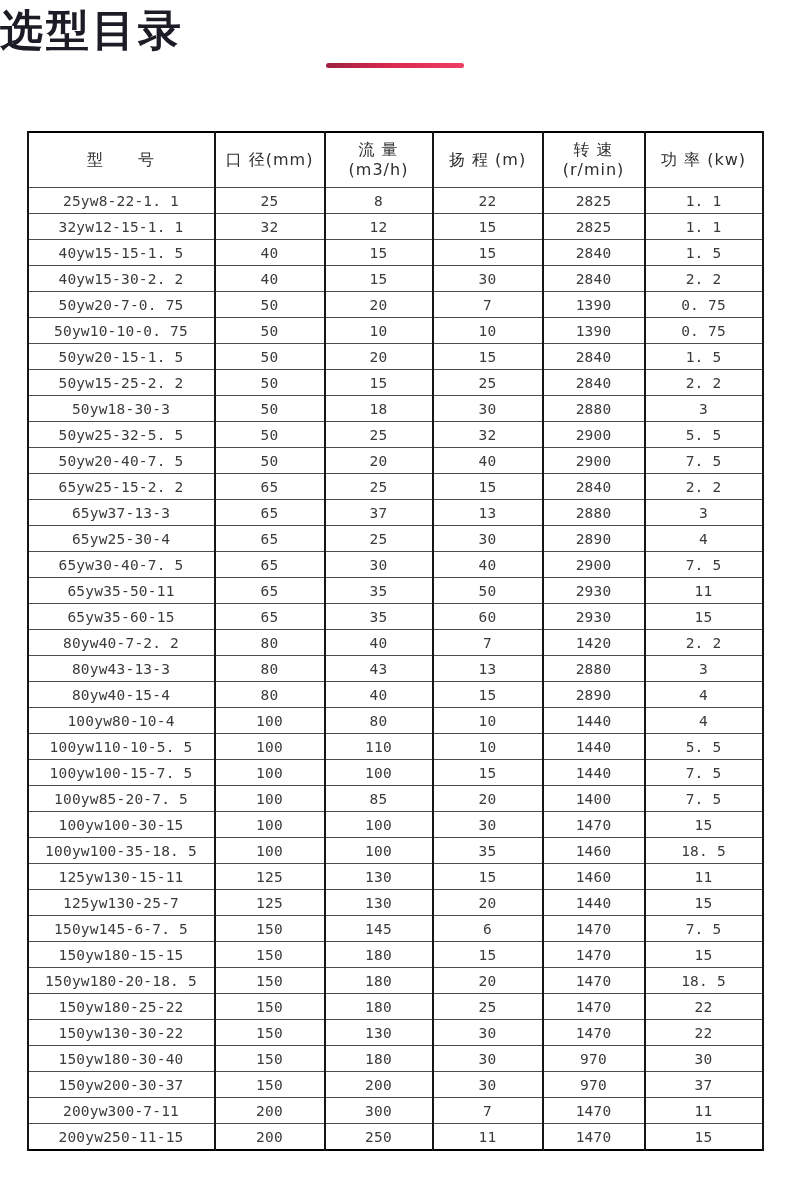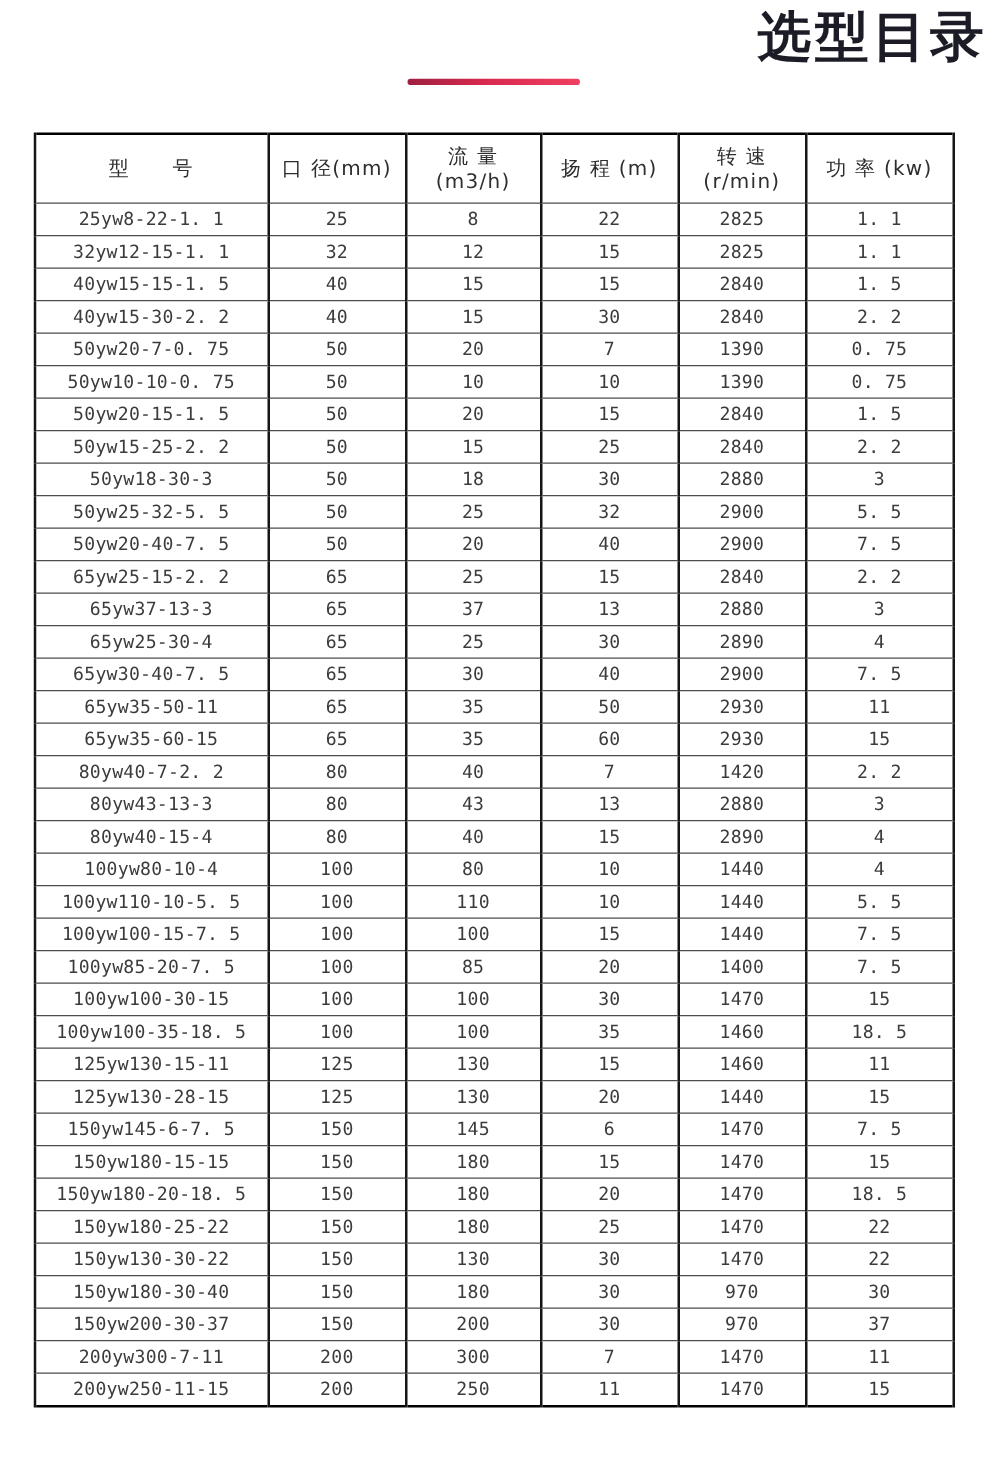--- a/index.html
+++ b/index.html
@@ -11,38 +11,38 @@
     overflow: hidden;
     font-family: "DejaVu Sans", sans-serif;
   }
   .page {
     width: 790px;
     height: 1185px;
     background: #ffffff;
   }
   .title {
     margin: 6px 0 0 0;
-    text-align: right;
+    text-align: left;
     font-family: "DejaVu Sans", sans-serif;
     font-weight: 900;
     font-size: 43px;
     letter-spacing: 3px;
     color: #1c1c26;
     line-height: 1.15;
   }
   .title-underline {
     width: 138px;
     height: 5px;
     margin: 8px auto 0 auto;
     border-radius: 3px;
     background: linear-gradient(90deg, #9e2040 0%, #d8294e 45%, #ef4062 100%);
   }
   table.catalog {
     width: 735px;
-    margin: 38px auto 0 auto;
+    margin: 63px auto 0 auto;
     border-collapse: collapse;
     table-layout: fixed;
     border: 2px solid #000000;
   }
   .catalog th, .catalog td {
     border-left: 2px solid #151515;
     border-right: 2px solid #151515;
     border-top: 1px solid #4d4d4d;
     border-bottom: 1px solid #4d4d4d;
     text-align: center;
@@ -308,21 +308,21 @@
         </tr>
         <tr>
           <td>125yw130-15-11</td>
           <td>125</td>
           <td>130</td>
           <td>15</td>
           <td>1460</td>
           <td>11</td>
         </tr>
         <tr>
-          <td>125yw130-28-15</td>
+          <td>125yw130-25-7</td>
           <td>125</td>
           <td>130</td>
           <td>20</td>
           <td>1440</td>
           <td>15</td>
         </tr>
         <tr>
           <td>150yw145-6-7. 5</td>
           <td>150</td>
           <td>145</td>

